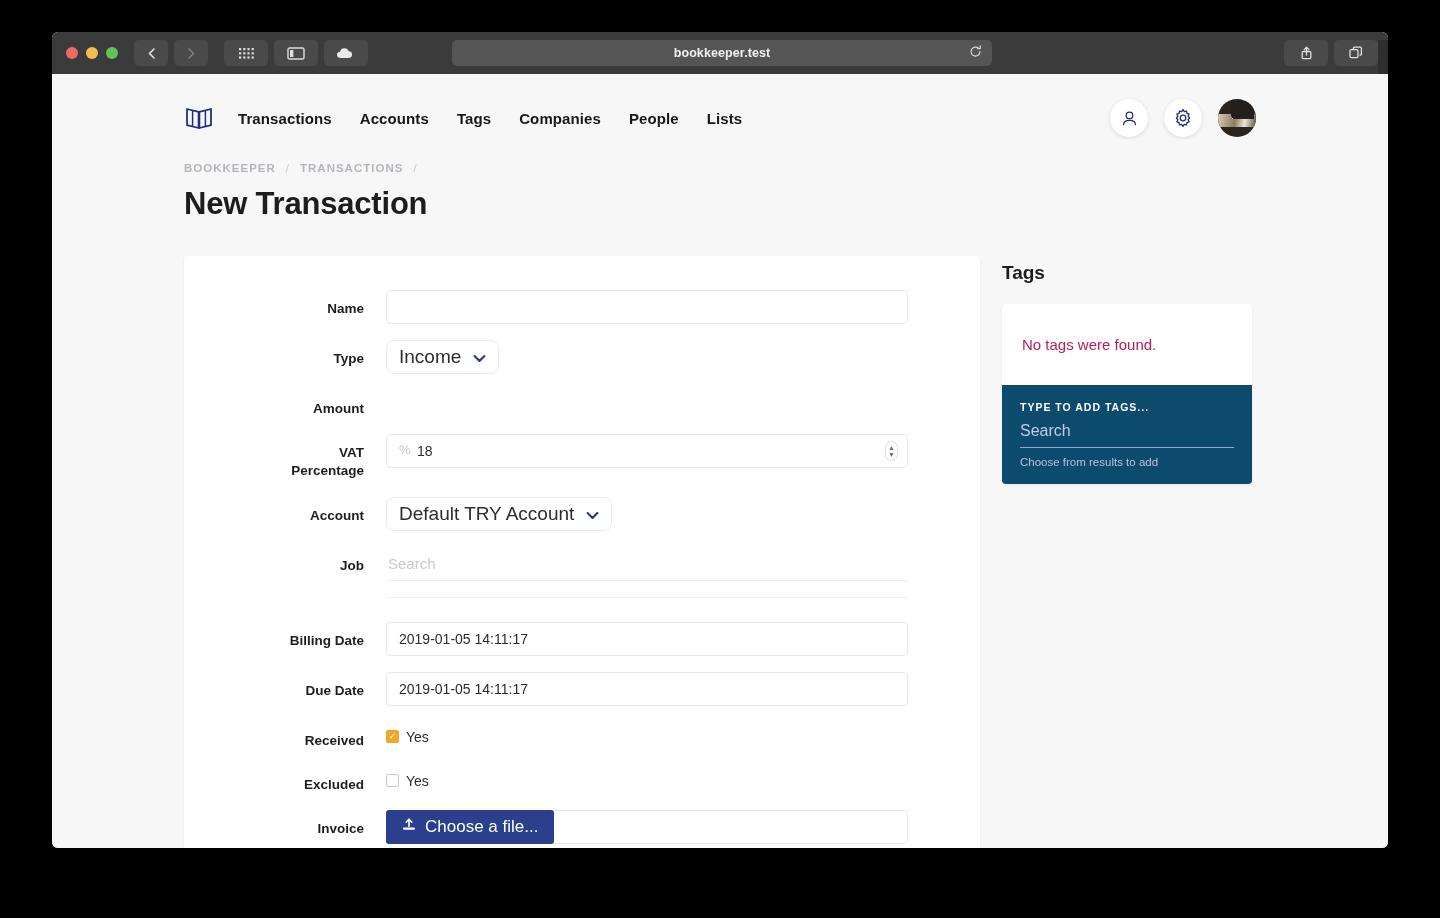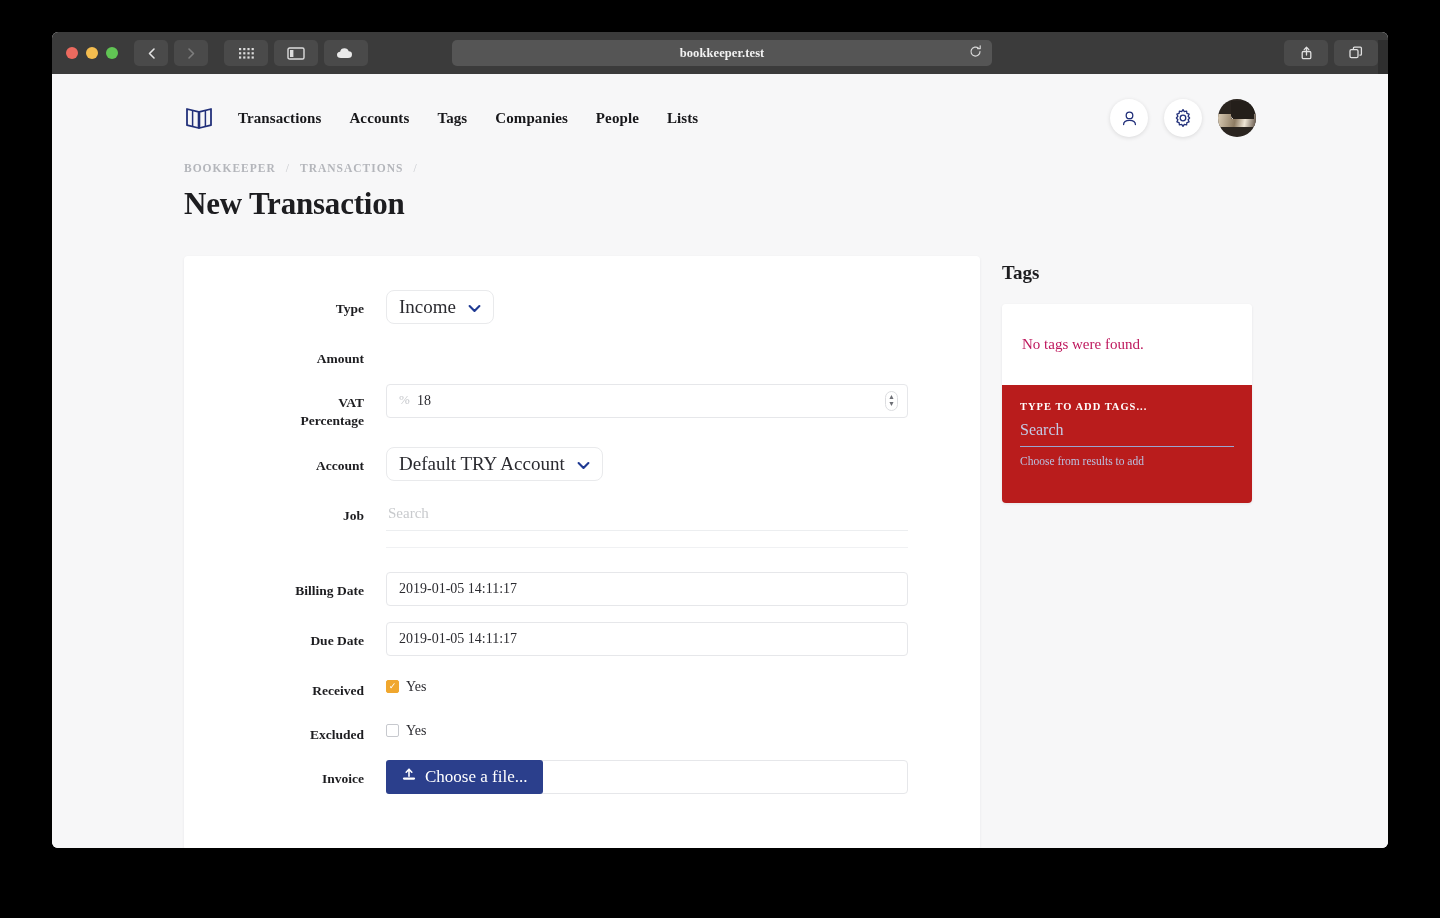--- a/index.html
+++ b/index.html
@@ -6,21 +6,20 @@
   html, body { margin:0; padding:0; }
   body {
     width:1440px; height:918px; background:#000;
     font-family:"Liberation Sans", sans-serif;
     overflow:hidden;
   }
   .screen {
     position:absolute; left:52px; top:32px; width:1336px; height:816px;
     background:#f7f7f8; border-radius:6px; overflow:hidden;
     box-shadow:0 6px 26px rgba(0,0,0,.55);
-    font-family:Liberation Serif, serif;
   }
   
   .chrome {
     height:42px; background:#3b3b3b; display:flex; align-items:center;
     padding:0 10px; position:relative;
   }
   .lights { display:flex; gap:8px; align-items:center; margin-left:4px; }
   .light { width:12px; height:12px; border-radius:50%; }
   .l-red{background:#ec6a5f;} .l-yellow{background:#f4bd4f;} .l-green{background:#61c554;}
   .chrome-group { display:flex; gap:6px; margin-left:16px; }
@@ -123,21 +122,21 @@
   .file-btn {
     position:absolute; left:0; top:0; height:34px; background:#2b3f8c; color:#fff;
     border:none; border-radius:3px; display:flex; align-items:center; gap:9px;
     padding:0 16px; font-size:17px; font-family:inherit; cursor:pointer;
   }
   
   .side { width:calc(100% - 818px); }
   .side h2 { font-size:19px; margin:6px 0 20px; color:#1d1d20; }
   .tagcard { border-radius:4px; overflow:hidden; box-shadow:0 1px 3px rgba(20,20,40,.08); width:250px; }
   .tagcard .empty { background:#fff; padding:32px 20px; font-size:15px; color:#be185d; }
-  .tagcard .add { background:#b91c1c; padding:16px 18px 36px; }
+  .tagcard .add { background:#0c4a6e; padding:16px 18px 16px; }
   .tagcard .add .cap {
     font-size:10.5px; font-weight:bold; letter-spacing:1px; color:#fff; margin-bottom:6px;
   }
   .tagcard .add input {
     width:100%; background:transparent; border:none; border-bottom:1px solid #9aa5cf;
     color:#fff; font-size:16px; padding:3px 0 7px; font-family:inherit;
   }
   .tagcard .add input::placeholder { color:#c3cae4; }
   .tagcard .add .hint { font-size:11.5px; color:#b9c1e0; margin-top:8px; }
 </style>
@@ -267,20 +266,26 @@
         <span class="sep">/</span>
         <span>TRANSACTIONS</span>
         <span class="sep">/</span>
       </div>
       <h1 class="title">New Transaction</h1>
 
       <div class="cols">
 
         <div class="card">
 
+          <div class="row">
+            <div class="lbl">Name</div>
+            <div class="ctrl">
+              <input class="inp" type="text" value="" style="">
+            </div>
+          </div>
 
           <div class="row">
             <div class="lbl">Type</div>
             <div class="ctrl">
               <div class="sel">
                 <span>Income</span>
                 <span class="chev">
                   <svg width="13" height="9" viewBox="0 0 13 9">
                       <path d="M1.6 2 L6.5 7 L11.4 2" fill="none" stroke="#1f3a93" stroke-width="2.1" stroke-linecap="round" stroke-linejoin="round"></path>
                     </svg>

